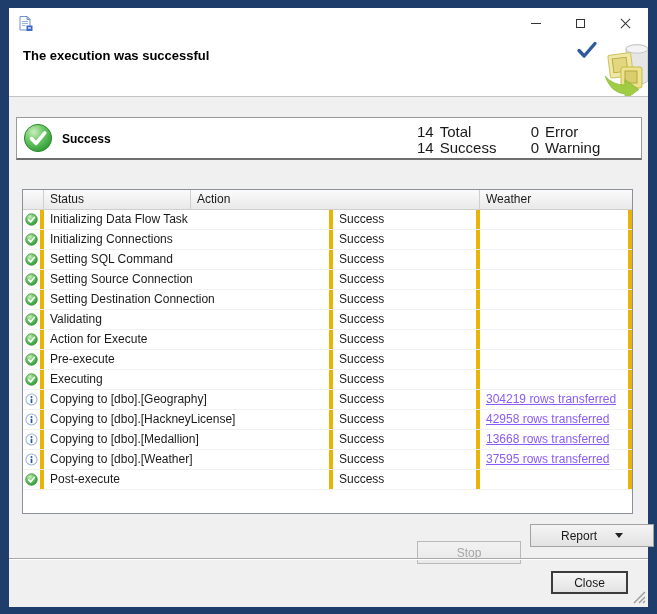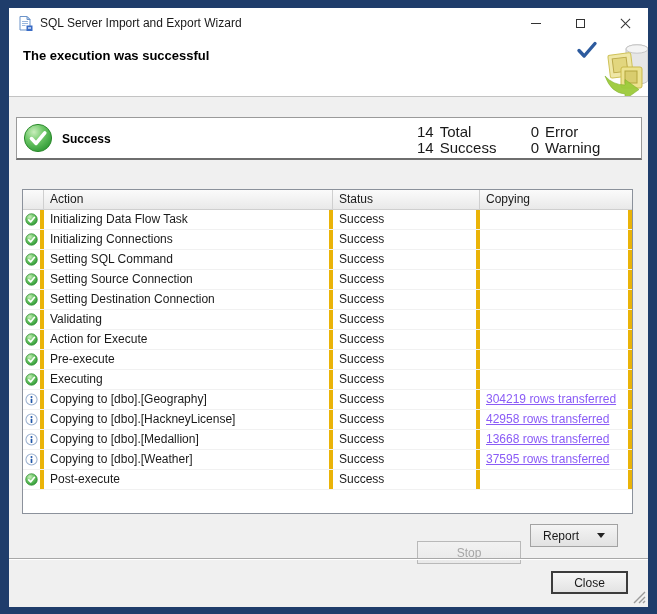--- a/index.html
+++ b/index.html
@@ -76,21 +76,21 @@
   .ricon { width: 13px; height: 13px; display: block; }
   .ricon svg { display: block; width: 13px; height: 13px; }
   .msg-link { color: #8b5cf6; text-decoration: underline; font-size: 12px; }
   
   .btn {
     position: absolute; height: 23px; font-size: 12px; font-family: "Liberation Sans", sans-serif;
     background: linear-gradient(#f4f4f4, #e2e2e2); border: 1px solid #a2a2a2; color: #1a1a1a;
     display: flex; align-items: center; justify-content: center;
   }
   .btn-stop { left: 408px; top: 444px; width: 104px; color: #a6a6a6; background: linear-gradient(#f2f2f2,#e9e9e9); border-color: #b9b9b9; }
-  .btn-report { left: 521px; top: 427px; width: 88px; }
+  .btn-report { left: 521px; top: 427px; width: 124px; }
   .dd-arrow { width: 0; height: 0; border-left: 4px solid transparent; border-right: 4px solid transparent; border-top: 5px solid #222; margin-left: 18px; display: inline-block; }
   .footer-divider { position: absolute; left: 0; right: 0; top: 461px; border-top: 1px solid #a8a8a8; box-shadow: 0 1px 0 #ffffff; }
   .btn-close {
     left: 542px; top: 474px; width: 77px; height: 23px;
     border: 2px solid #3c3c3c; background: linear-gradient(#f6f6f6,#e3e3e3);
   }
   .grip { position: absolute; right: 1px; bottom: 2px; width: 15px; height: 14px; }
   .hidden-defs { position: absolute; width: 0; height: 0; overflow: hidden; }
 </style>
 </head>
@@ -124,21 +124,20 @@
     <div class="titlebar">
       <span class="title-icon">
         <svg viewBox="0 0 16 16" width="16" height="16">
           <path d="M3 1.5 h7 l3 3 V15 H3 Z" fill="#ffffff" stroke="#6b93c9"></path>
           <path d="M10 1.5 l3 3 h-3 Z" fill="#cfe0f5" stroke="#6b93c9"></path>
           <path d="M5 6.5 h6 M5 8.5 h6 M5 10.5 h3.5" stroke="#9ab7dd" stroke-width="1"></path>
           <rect x="9.5" y="10.5" width="6" height="5.5" fill="#3a6cc6"></rect>
           <path d="M11 13 h3" stroke="#fff" stroke-width="1.2"></path>
         </svg>
       </span>
-      <span class="title-text">SQL Server Import and Export Wizard</span>
       <div class="win-controls">
         <div class="ctrl">
             <span class="glyph-min"></span>
           </div>
         <div class="ctrl">
             <span class="glyph-max"></span>
           </div>
         <div class="ctrl">
             <span class="glyph-close"></span>
           </div>
@@ -197,23 +196,23 @@
             <span>Warning</span>
           </div>
         </div>
       </div>
 
       <div class="details-label">Details:</div>
 
       <div class="grid">
         <div class="grid-head">
           <div class="hcell w-icon"></div>
+          <div class="hcell w-status">Status</div>
           <div class="hcell w-action">Action</div>
-          <div class="hcell w-status">Status</div>
-          <div class="hcell w-msg">Copying</div>
+          <div class="hcell w-msg">Weather</div>
         </div>
         <div>
   <div class="trow">
     <div class="tcell c-iconcell">
                 <span class="ricon">
                   <svg viewBox="0 0 14 14">
                     <circle cx="7" cy="7" r="6.2" fill="url(#ggreen)" stroke="#2e8b2e" stroke-width="0.8"></circle>
                     <path d="M4 7.4 l2.1 2.2 L10.2 4.6" stroke="#fff" stroke-width="1.8" fill="none" stroke-linecap="round" stroke-linejoin="round"></path>
                   </svg>
                 </span>

